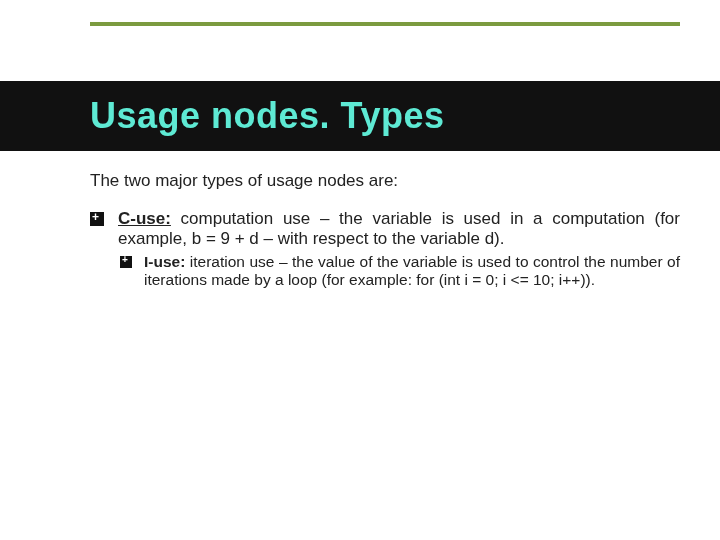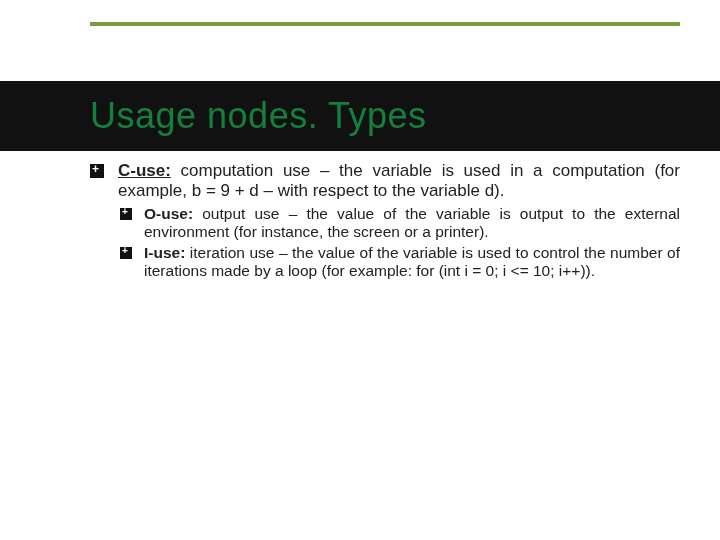--- a/index.html
+++ b/index.html
@@ -14,23 +14,23 @@
     height: 4px;
     background: #7b9b3f;
     margin: 22px 40px 0 90px;
   }
   .title-bar {
     background: #111111;
     margin-top: 55px;
     padding: 14px 0 14px 90px;
   }
   .title-text {
-    color: #15803d;
+    color: #5eead4;
     font-size: 36px;
-    font-weight: 400;
+    font-weight: 700;
     letter-spacing: 0.5px;
   }
   .content {
     padding: 10px 40px 0 90px;
     color: #222222;
   }
   .intro {
     font-size: 17px;
     margin: 10px 0 18px 0;
     font-weight: 400;
@@ -102,27 +102,25 @@
 </head>
 <body>
 
 <div class="top-rule"></div>
 
 <div class="title-bar">
   <div class="title-text">Usage nodes. Types</div>
 </div>
 
 <div class="content">
+  <p class="intro">The two major types of usage nodes are:</p>
 
   <ul class="main-list">
     <li>
       <span class="term u">C-use:</span><span> computation use – the variable is used in a computation (for example, b = 9 + d – with respect to the variable d).</span>
       <ul class="sub-list">
-        <li>
-          <span class="term">O-use:</span><span> output use – the value of the variable is output to the external environment (for instance, the screen or a printer).</span>
-        </li>
         <li>
           <span class="term">I-use:</span><span> iteration use – the value of the variable is used to control the number of iterations made by a loop (for example: for (int i = 0; i &lt;= 10; i++)).</span>
         </li>
       </ul>
     </li>
   </ul>
 </div>
 
 </body></html>

